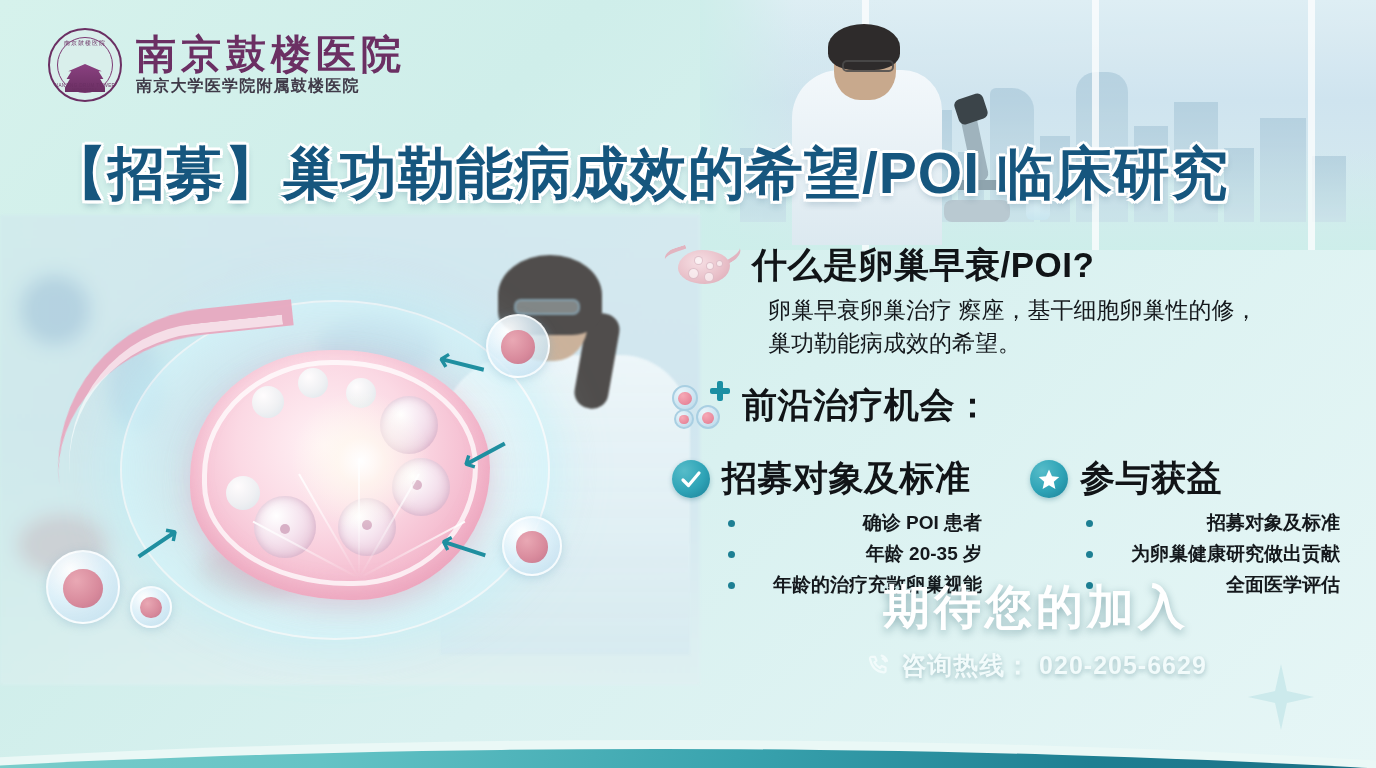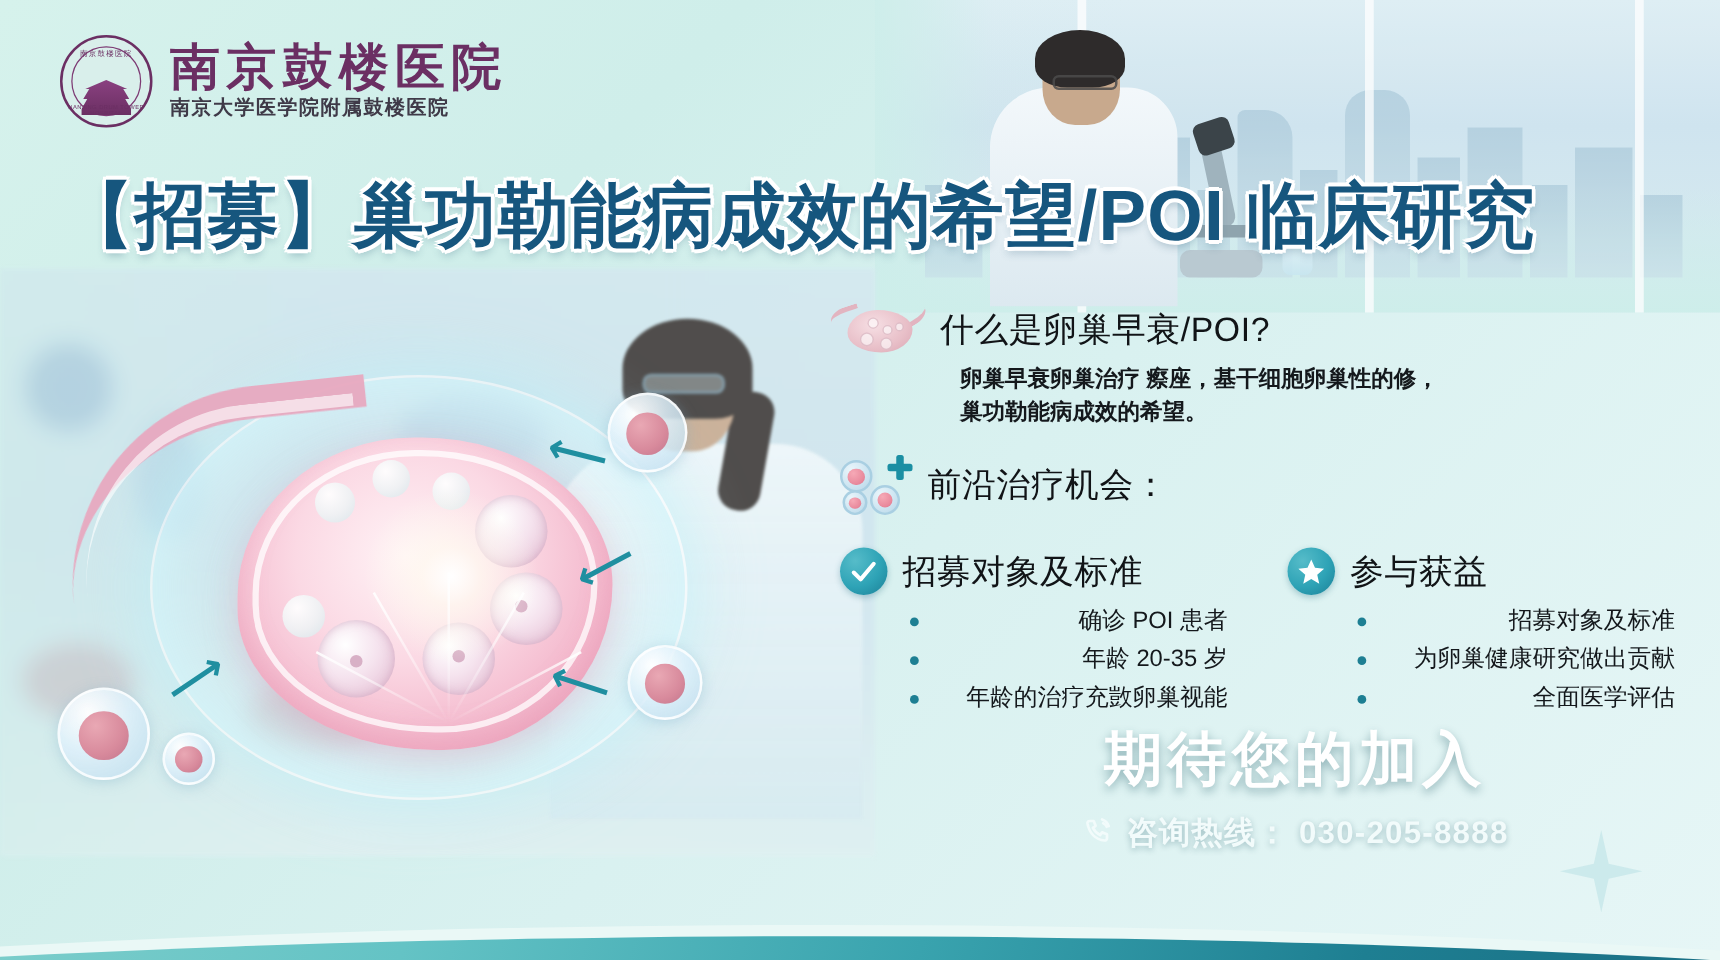--- a/index.html
+++ b/index.html
@@ -177,22 +177,22 @@
       -2.5px -2.5px 0 #fff, 2.5px -2.5px 0 #fff, -2.5px 2.5px 0 #fff, 2.5px 2.5px 0 #fff,
       -3px 0 0 #fff, 3px 0 0 #fff, 0 -3px 0 #fff, 0 3px 0 #fff,
       0 5px 7px rgba(30,80,110,.3);
   }
 
   
   .content { position:absolute; left:672px; top:242px; width:690px; }
 
   .sec { position:relative; }
   .sec-head { display:flex; align-items:center; gap:12px; }
-  .sec-title { font-size:27px; font-weight:normal; color:#111417; letter-spacing:.5px; }
-  .sec-body { font-size:18px; color:#14181c; line-height:1.42; font-weight:700; }
+  .sec-title { font-size:35px; font-weight:bold; color:#111417; letter-spacing:.5px; }
+  .sec-body { font-size:23px; color:#14181c; line-height:1.42; font-weight:400; }
 
   .ovary-mini { position:relative; width:68px; height:44px; flex:0 0 auto; }
   .om-body {
     position:absolute; left:6px; top:6px; width:52px; height:34px;
     background:radial-gradient(ellipse at 40% 35%, #f6dfe4 0%, #e8bfc8 60%, #d9a5b2 100%);
     border-radius:46% 54% 48% 52% / 54% 46% 54% 46%;
   }
   .om-t1, .om-t2 { position:absolute; width:24px; height:14px; border-top:4px solid #e2b4c0; border-radius:60% 0 0 0; }
   .om-t1 { left:-8px; top:4px; transform:rotate(-18deg); }
   .om-t2 { left:46px; top:4px; transform:rotate(150deg); }
@@ -211,21 +211,21 @@
 
   .badge { width:38px; height:38px; border-radius:50%; flex:0 0 auto;
     background:radial-gradient(circle at 32% 28%, #56bcc9 0%, #2ea3b6 55%, #1b7f96 100%);
     display:flex; align-items:center; justify-content:center;
     box-shadow:0 2px 5px rgba(20,100,120,.3); }
   .badge svg { width:24px; height:24px; }
 
   .cols { display:flex; gap:48px; }
   .col { width:310px; }
   ul.bullets { list-style:none; margin-top:6px; }
-  ul.bullets li { position:relative; padding-left:20px; font-size:19px; color:#14181c; line-height:1.62; font-weight:400; }
+  ul.bullets li { position:relative; padding-left:20px; font-size:19px; color:#14181c; line-height:1.62; font-weight:700; }
   ul.bullets li::before { content:""; position:absolute; left:4px; top:12px; width:7px; height:7px; border-radius:50%; background:#1d7f93; }
 
   
   .wave { position:absolute; left:0; bottom:0; width:1376px; height:200px; }
   .wave-white { position:absolute; left:0; bottom:0; width:100%; height:200px;
     background:#eaf8f6;
     clip-path: ellipse(118% 100% at 48% 186%); }
   .wave-teal { position:absolute; left:0; bottom:0; width:100%; height:190px;
     background: linear-gradient(105deg,#7dcecb 0%, #64c3c5 26%, #39a3ae 55%, #1e7f92 80%, #1a6f85 100%);
     clip-path: ellipse(118% 100% at 48% 190%); }
@@ -429,19 +429,19 @@
   </div>
 
   <div class="cta">
     <div class="cta-main">期待您的加入</div>
     <div class="cta-sub">
       <svg class="phone-ic" viewBox="0 0 24 24" fill="none" stroke="#f2fbfb" stroke-width="2" stroke-linecap="round" stroke-linejoin="round">
         <path d="M6.2 3.5h3l1.4 3.6-2 1.5a12 12 0 0 0 5.3 5.3l1.5-2 3.6 1.4v3a1.6 1.6 0 0 1-1.8 1.6C10.7 17.2 6 12.5 4.6 5.3A1.6 1.6 0 0 1 6.2 3.5z"></path>
         <path d="M16.2 5.2a4.6 4.6 0 0 1 2.6 2.6"></path>
         <path d="M15.4 2.4a7.6 7.6 0 0 1 4.9 4.9"></path>
       </svg>
-      <span>咨询热线： 030-205-8888</span>
+      <span>咨询热线： 020-205-6629</span>
     </div>
   </div>
 
   <div class="sparkle"></div>
 
 </div>
 
 </body></html>

